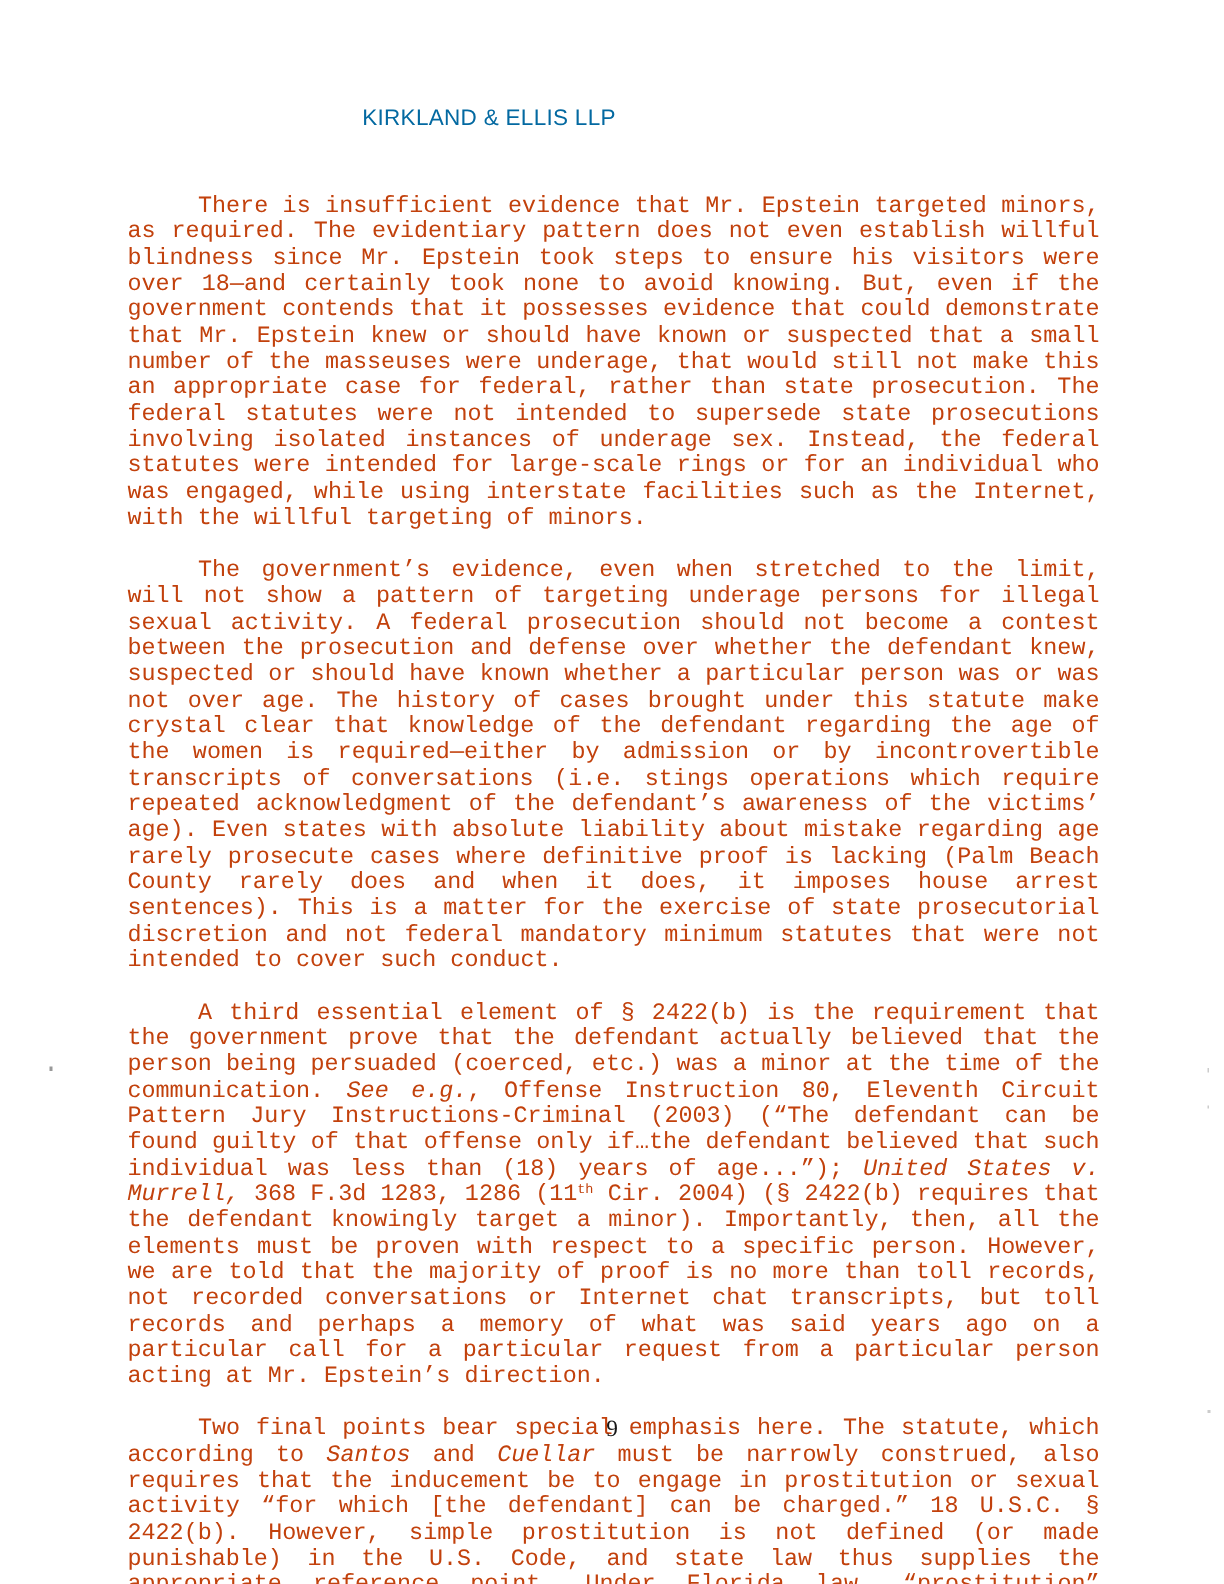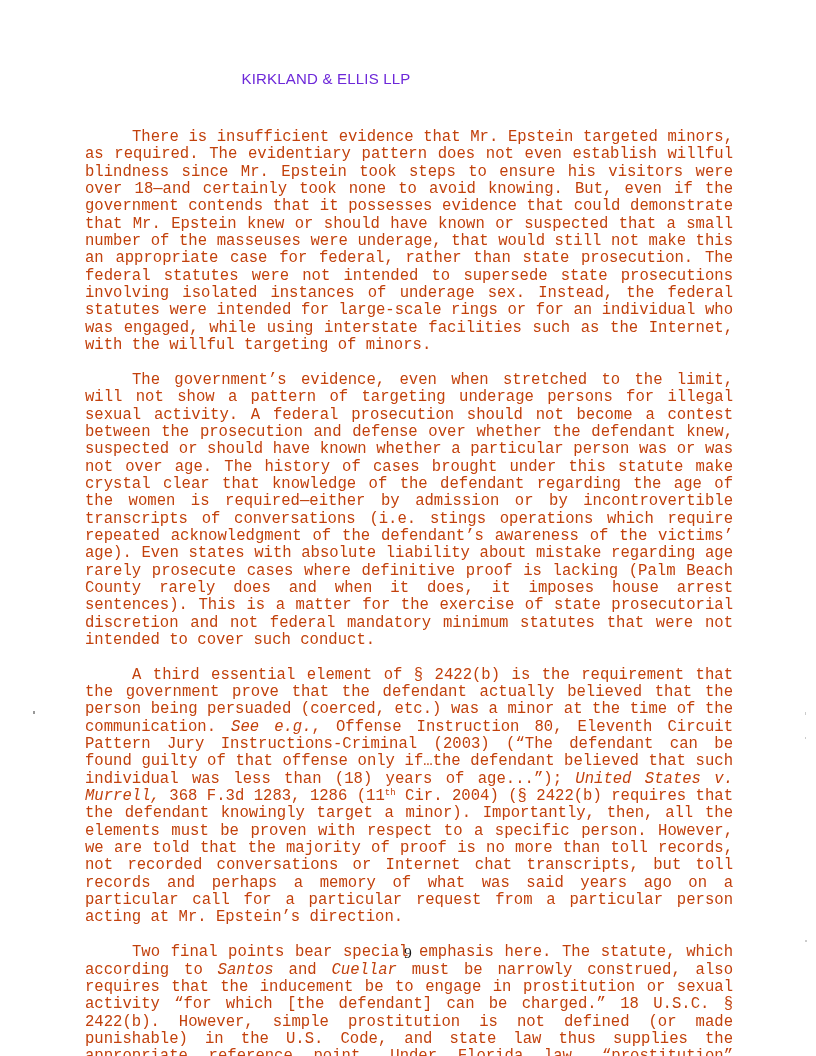--- a/index.html
+++ b/index.html
@@ -1,21 +1,21 @@
 <!DOCTYPE html>
 <html><head>
 <meta charset="utf-8">
 <style>
   html, body { margin: 0; padding: 0; background: #ffffff; }
   body { width: 816px; height: 1056px; position: relative; overflow: hidden; }
   .page { position: absolute; left: 0; top: 0; width: 816px; height: 1056px; background: #fff; }
   .letterhead {
     position: absolute; top: 70px; left: 0; width: 652px; text-align: center;
     font-family: "Liberation Sans", sans-serif; font-size: 15px; letter-spacing: 0.2px;
-    color: #6d28d9; font-weight: normal;
+    color: #0369a1; font-weight: normal;
   }
   .body {
     position: absolute; left: 85px; top: 129px; width: 648px;
     font-family: Liberation Mono, monospace; font-size: 15.6px; line-height: 17.35px;
     color: #c2410c; text-align: justify;
   }
   .body p { margin: 0 0 17.35px 0; text-indent: 47px; }
   .body p:last-child { margin-bottom: 16px; text-align-last: justify; }
   .body em { font-style: italic; }
   .body sup { font-size: 9px; line-height: 0; vertical-align: 5px; }

